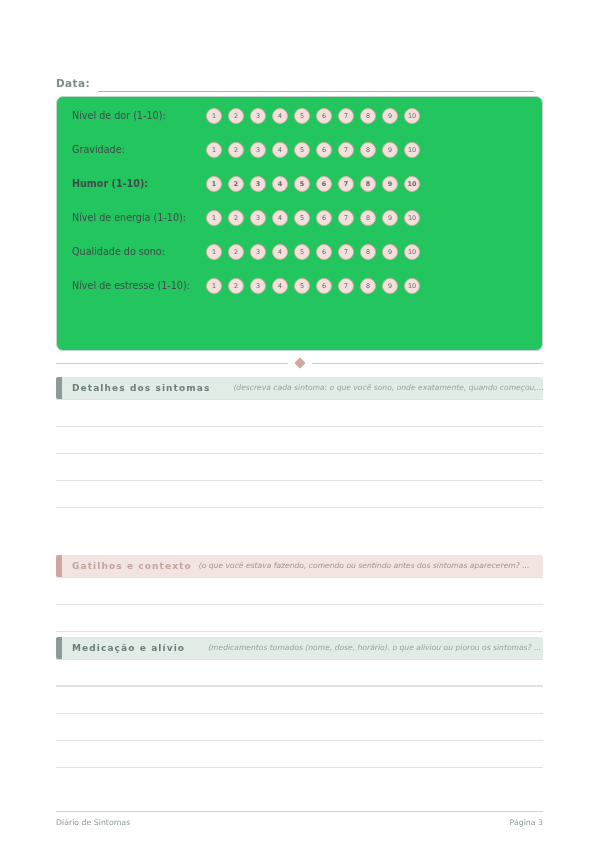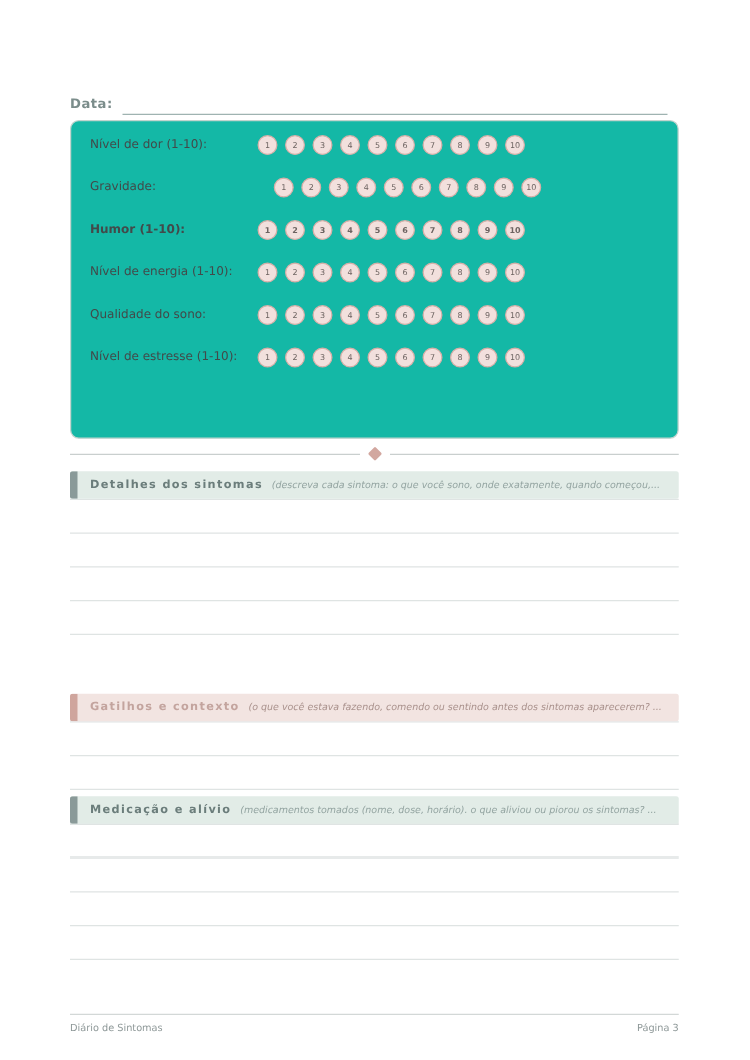--- a/index.html
+++ b/index.html
@@ -51,21 +51,21 @@
   }
 
   
   .ratings-card {
     position: absolute;
     left: 56px;
     top: 84px;
     width: 487px;
     height: 255px;
     box-sizing: border-box;
-    background: #14b8a6;
+    background: #22c55e;
     border: 1px solid #c2d4ce;
     border-radius: 7px;
   }
   .rating-row {
     position: absolute;
     left: 15px;
     right: 12px;
     height: 24px;
     display: flex;
     align-items: center;
@@ -161,21 +161,21 @@
   .sec-hint {
     font-size: 7.6px;
     font-style: italic;
     margin-left: 7px;
     white-space: nowrap;
     overflow: hidden;
     line-height: 12px;
   }
 
   
-  .theme-green .sec-head { background: #e2ece7; }
+  .theme-green .sec-head { background: #e2ece7; gap: 16px; }
   .theme-green .bar { background: #8a9a99; }
   .theme-green .sec-title { color: #6b7d7b; }
   .theme-green .sec-hint { color: #93a4a1; }
 
   
   .theme-rose .sec-head { background: #f2e4e1; }
   .theme-rose .bar { background: #cfa59d; }
   .theme-rose .sec-title { color: #c3a49e; }
   .theme-rose .sec-hint { color: #a9918c; }
 
@@ -219,21 +219,21 @@
           <span class="opt">3</span>
           <span class="opt">4</span>
           <span class="opt">5</span>
           <span class="opt">6</span>
           <span class="opt">7</span>
           <span class="opt">8</span>
           <span class="opt">9</span>
           <span class="opt">10</span>
         </span>
       </div>
-      <div class="rating-row" style="top: 41px; gap: 13px;">
+      <div class="rating-row" style="top: 41px;">
         <span class="rating-label">Gravidade:</span>
         <span class="scale">
           <span class="opt">1</span>
           <span class="opt">2</span>
           <span class="opt">3</span>
           <span class="opt">4</span>
           <span class="opt">5</span>
           <span class="opt">6</span>
           <span class="opt">7</span>
           <span class="opt">8</span>

